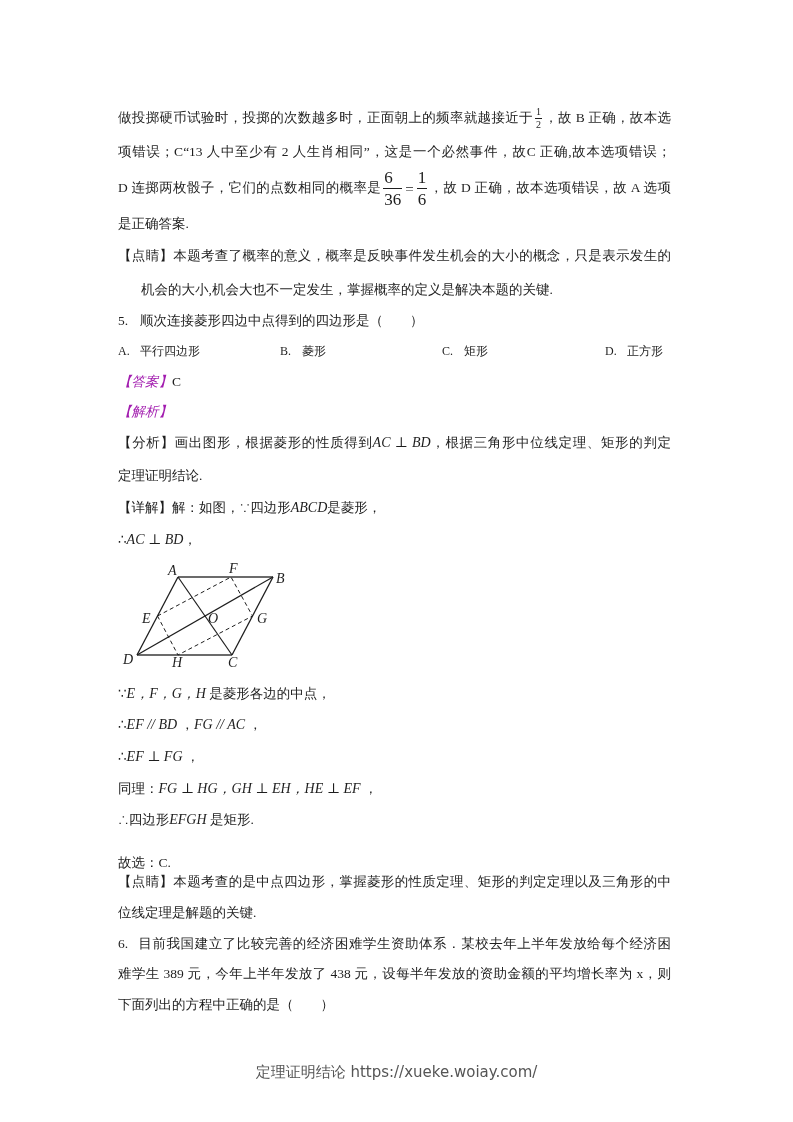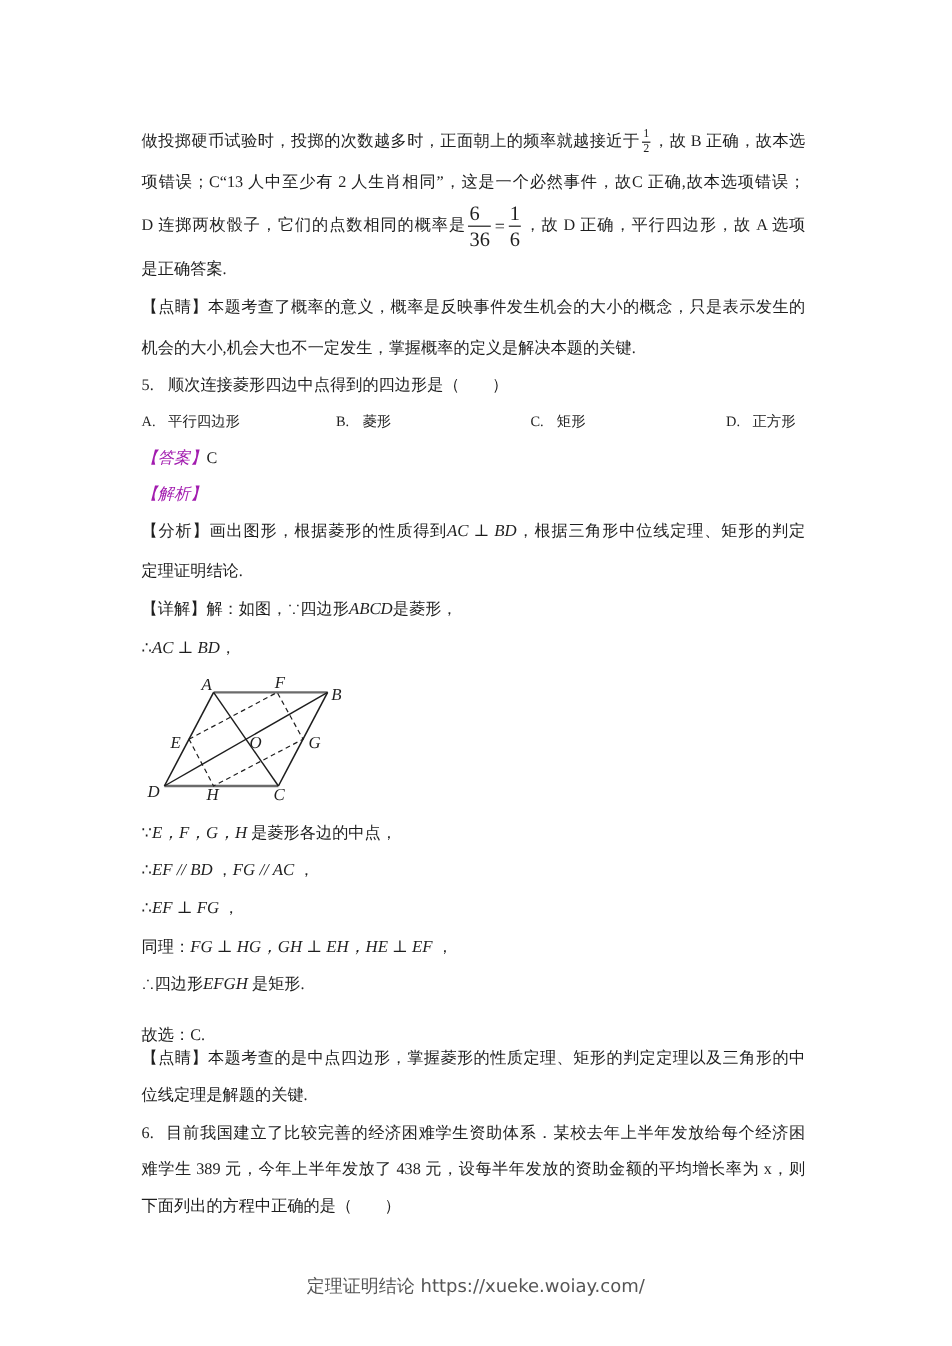--- a/index.html
+++ b/index.html
@@ -30,28 +30,28 @@
               font-family: "DejaVu Sans", "Liberation Sans", sans-serif; font-size: 15px; color: #555555; line-height: 22px; }
   </style>
 </head>
 <body>
 
 <div class="line j" style="top:107px;">
   <span>做投掷硬币试验时，投掷的次数越多时，正面朝上的频率就越接近于</span><span class="frac small"><span class="num">1</span><span class="den">2</span></span><span>，故 B 正确，故本选</span>
 </div>
 <div class="line j" style="top:141px;">项错误；C“13 人中至少有 2 人生肖相同”，这是一个必然事件，故C 正确,故本选项错误；</div>
 <div class="line j" style="top:169px; height:38px; line-height:38px;">
-  <span>D 连掷两枚骰子，它们的点数相同的概率是</span><span class="frac big"><span class="num">6</span><span class="den">36</span></span><span class="eq">=</span><span class="frac big"><span class="num">1</span><span class="den">6</span></span><span>，故 D 正确，平行四边形，故 A 选项</span>
+  <span>D 连掷两枚骰子，它们的点数相同的概率是</span><span class="frac big"><span class="num">6</span><span class="den">36</span></span><span class="eq">=</span><span class="frac big"><span class="num">1</span><span class="den">6</span></span><span>，故 D 正确，故本选项错误，故 A 选项</span>
 </div>
 <div class="line l" style="top:213px;">是正确答案.</div>
 
 <div class="line j" style="top:245px;">
   <span>【点睛】</span><span>本题考查了概率的意义，概率是反映事件发生机会的大小的概念，只是表示发生的</span>
 </div>
-<div class="line l" style="top:279px;">机会的大小,机会大也不一定发生，掌握概率的定义是解决本题的关键.</div>
+<div class="line l" style="top:279px;margin-left:23px;">机会的大小,机会大也不一定发生，掌握概率的定义是解决本题的关键.</div>
 
 <div class="line l" style="top:310px;">
   <span class="num-label">5.</span><span>顺次连接菱形四边中点得到的四边形是（　　）</span>
 </div>
 <div class="opt" style="left:118px;"><span class="letter">A.</span><span>平行四边形</span></div>
 <div class="opt" style="left:280px;"><span class="letter">B.</span><span>菱形</span></div>
 <div class="opt" style="left:442px;"><span class="letter">C.</span><span>矩形</span></div>
 <div class="opt" style="left:605px;"><span class="letter">D.</span><span>正方形</span></div>
 
 <div class="line l" style="top:371px;">

